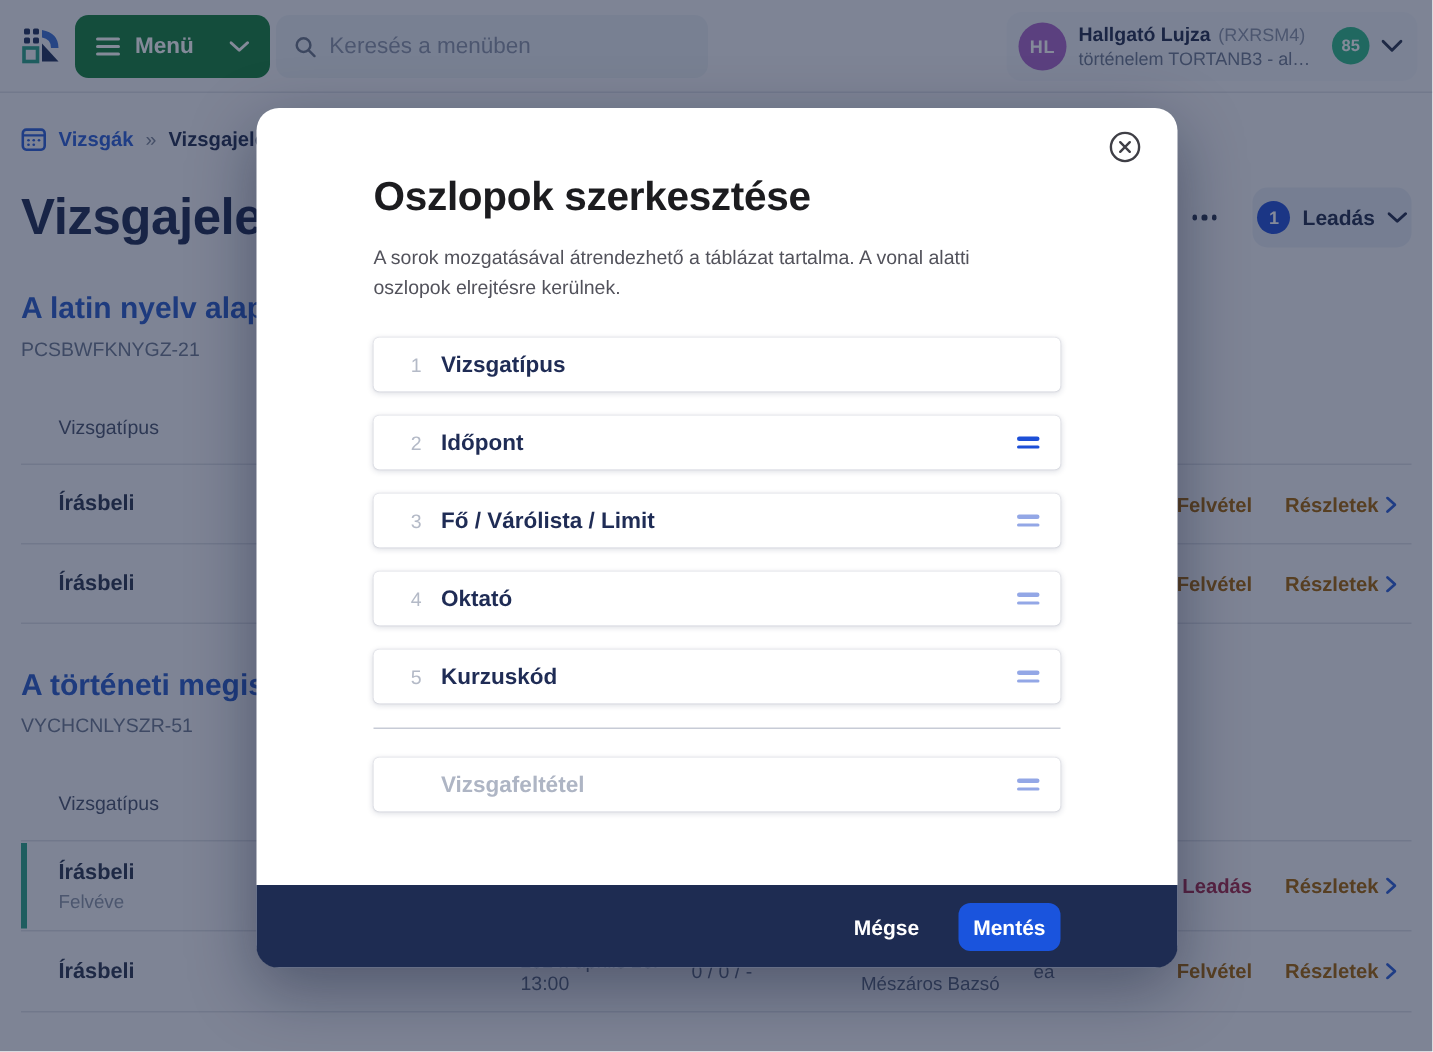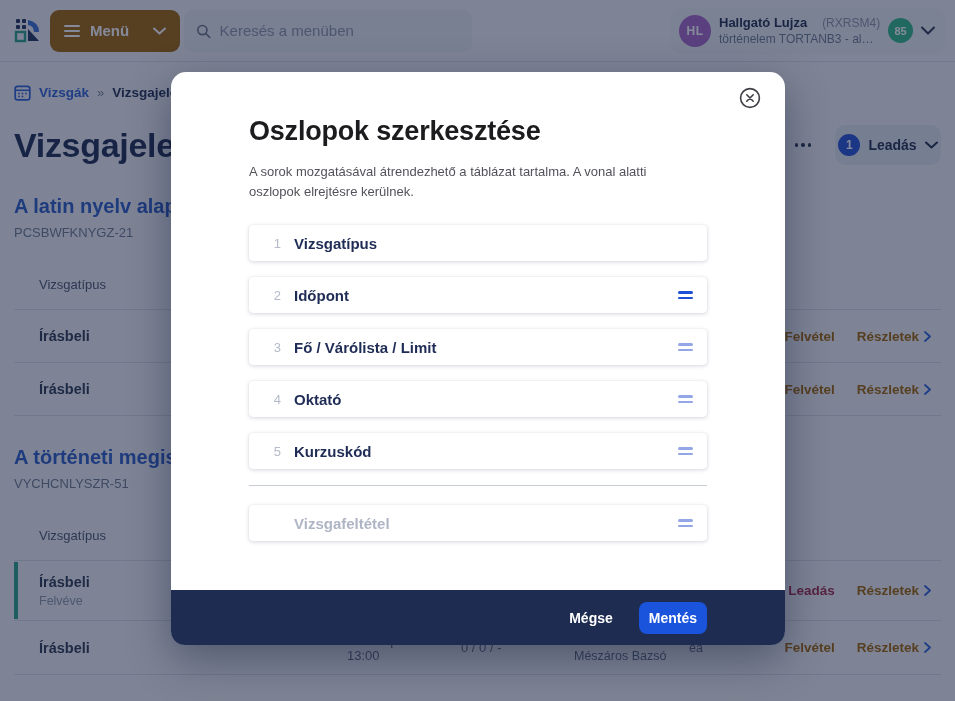--- a/index.html
+++ b/index.html
@@ -6,39 +6,39 @@
   html,body { width:955px; height:701px; overflow:hidden; }
   body { font-family:"Liberation Sans", sans-serif; background:#f2f3f7; position:relative;
          -webkit-font-smoothing:antialiased; }
 
   
   .page { position:absolute; inset:0; background:#f2f3f7; }
 
   .topbar { height:62px; display:flex; align-items:center; padding:0 10px 0 12px;
             border-bottom:1px solid #d9dce4; background:#f2f3f7; }
   .logo { width:32px; height:32px; flex:0 0 auto; }
-  .menu-btn { margin-left:6px; width:130px; height:42px; background:#a16207; border:none;
+  .menu-btn { margin-left:6px; width:130px; height:42px; background:#15803d; border:none;
               border-radius:9px; display:flex; align-items:center; padding:0 14px; gap:10px;
               cursor:pointer; }
   .hamburger { display:flex; flex-direction:column; gap:3px; }
   .hamburger i { display:block; width:16px; height:2px; background:#fff; border-radius:2px; }
   .menu-btn .lbl { color:#fff; font-weight:bold; font-size:15px; }
   .menu-btn .chev { margin-left:auto; }
   .search-box { margin-left:4px; width:288px; height:42px; background:#e7eaf1; border-radius:9px;
                 display:flex; align-items:center; padding:0 12px; gap:9px; }
   .search-box input { border:none; outline:none; background:transparent; font-size:15px;
                       color:#3c465e; width:100%; font-family:inherit; }
   .search-box input::placeholder { color:#8a93a8; }
   .user-card { margin-left:auto; width:274px; height:46px; background:#edeff5; border-radius:10px;
                display:flex; align-items:center; padding:0 10px 0 8px; gap:8px; cursor:pointer;text-align:right; }
   .avatar { width:32px; height:32px; border-radius:50%; background:#a964c9; color:#fff;
             font-size:12px; font-weight:bold; display:flex; align-items:center; justify-content:center;
             flex:0 0 auto; letter-spacing:.5px; }
   .user-meta { min-width:0; flex:1; }
-  .user-line1 { display:flex; gap:15px; align-items:baseline; white-space:nowrap; }
+  .user-line1 { display:flex; gap:5px; align-items:baseline; white-space:nowrap; }
   .user-name { font-size:13px; font-weight:bold; color:#222c4e; }
   .user-code { font-size:12px; color:#8a93a8; }
   .user-prog { font-size:12px; color:#6d7890; white-space:nowrap; overflow:hidden;
                text-overflow:ellipsis; max-width:160px; margin-top:2px; }
   .user-badge { width:25px; height:25px; border-radius:50%; background:#2eb888; color:#fff;
                 font-size:11px; font-weight:bold; display:flex; align-items:center;
                 justify-content:center; flex:0 0 auto; margin-left:-4px; }
 
   .content { padding:0 14px; }
   .breadcrumb { margin-top:22px; display:flex; align-items:center; gap:8px; font-size:13.5px; }

